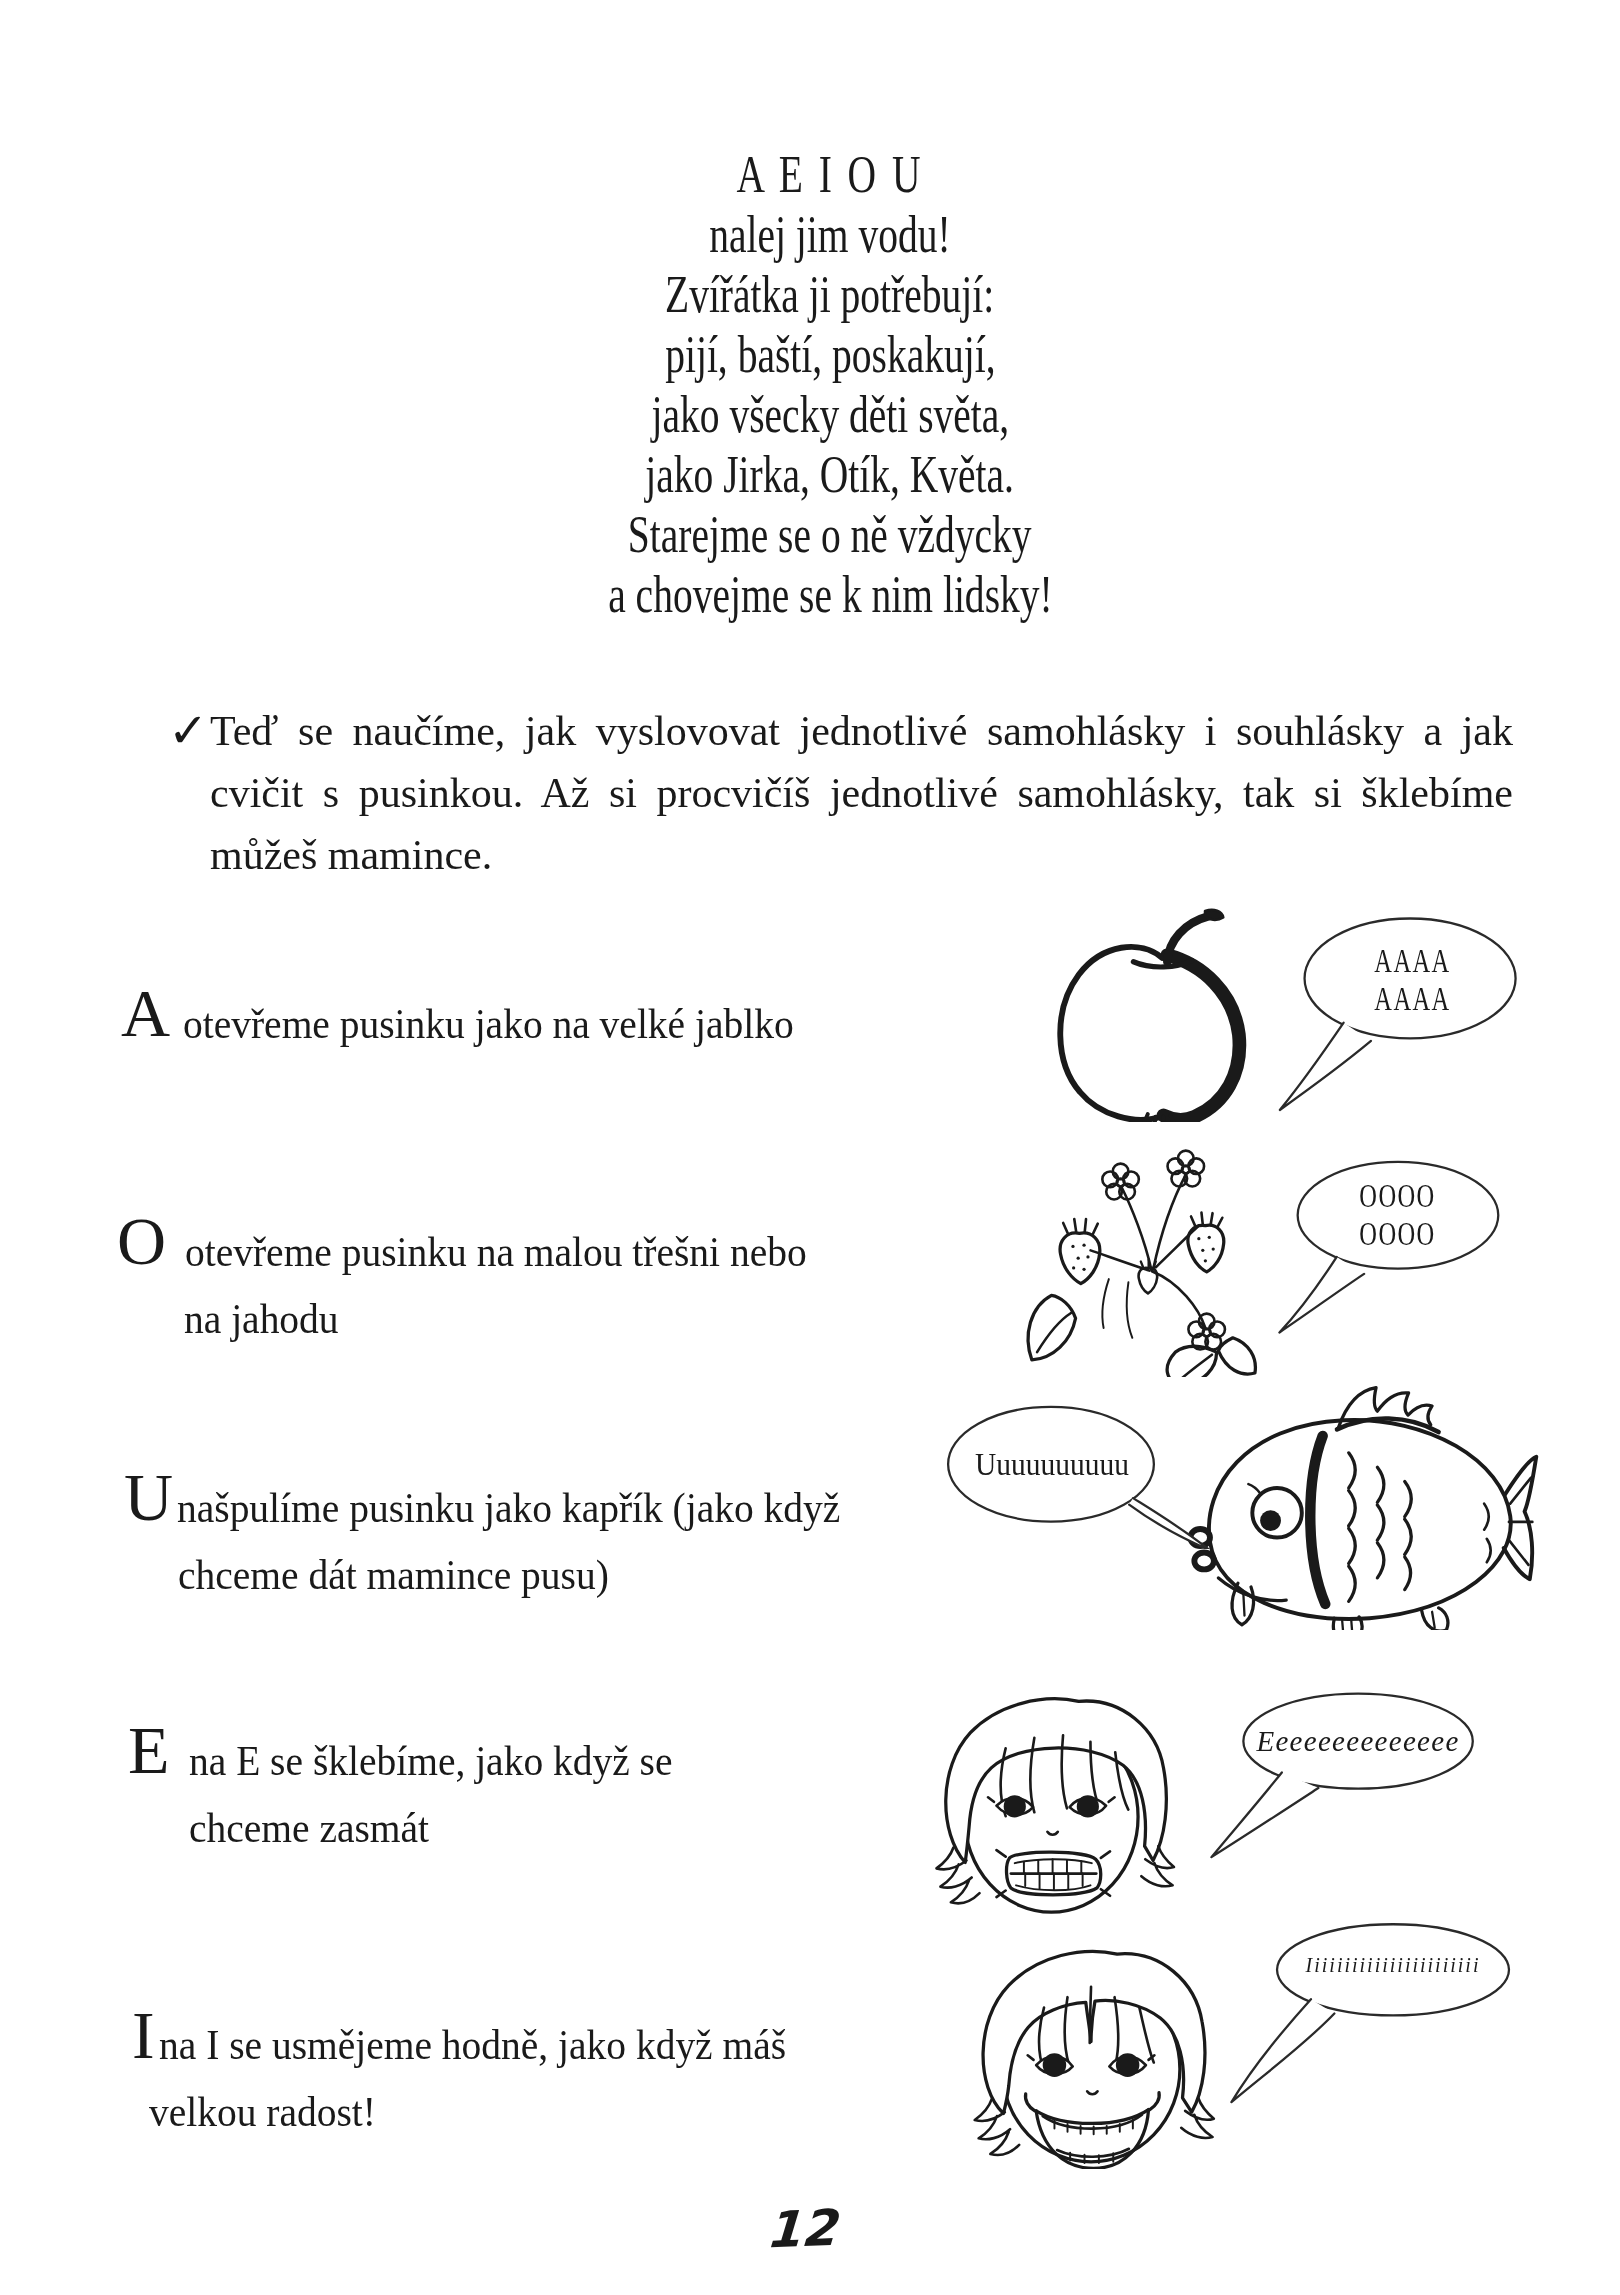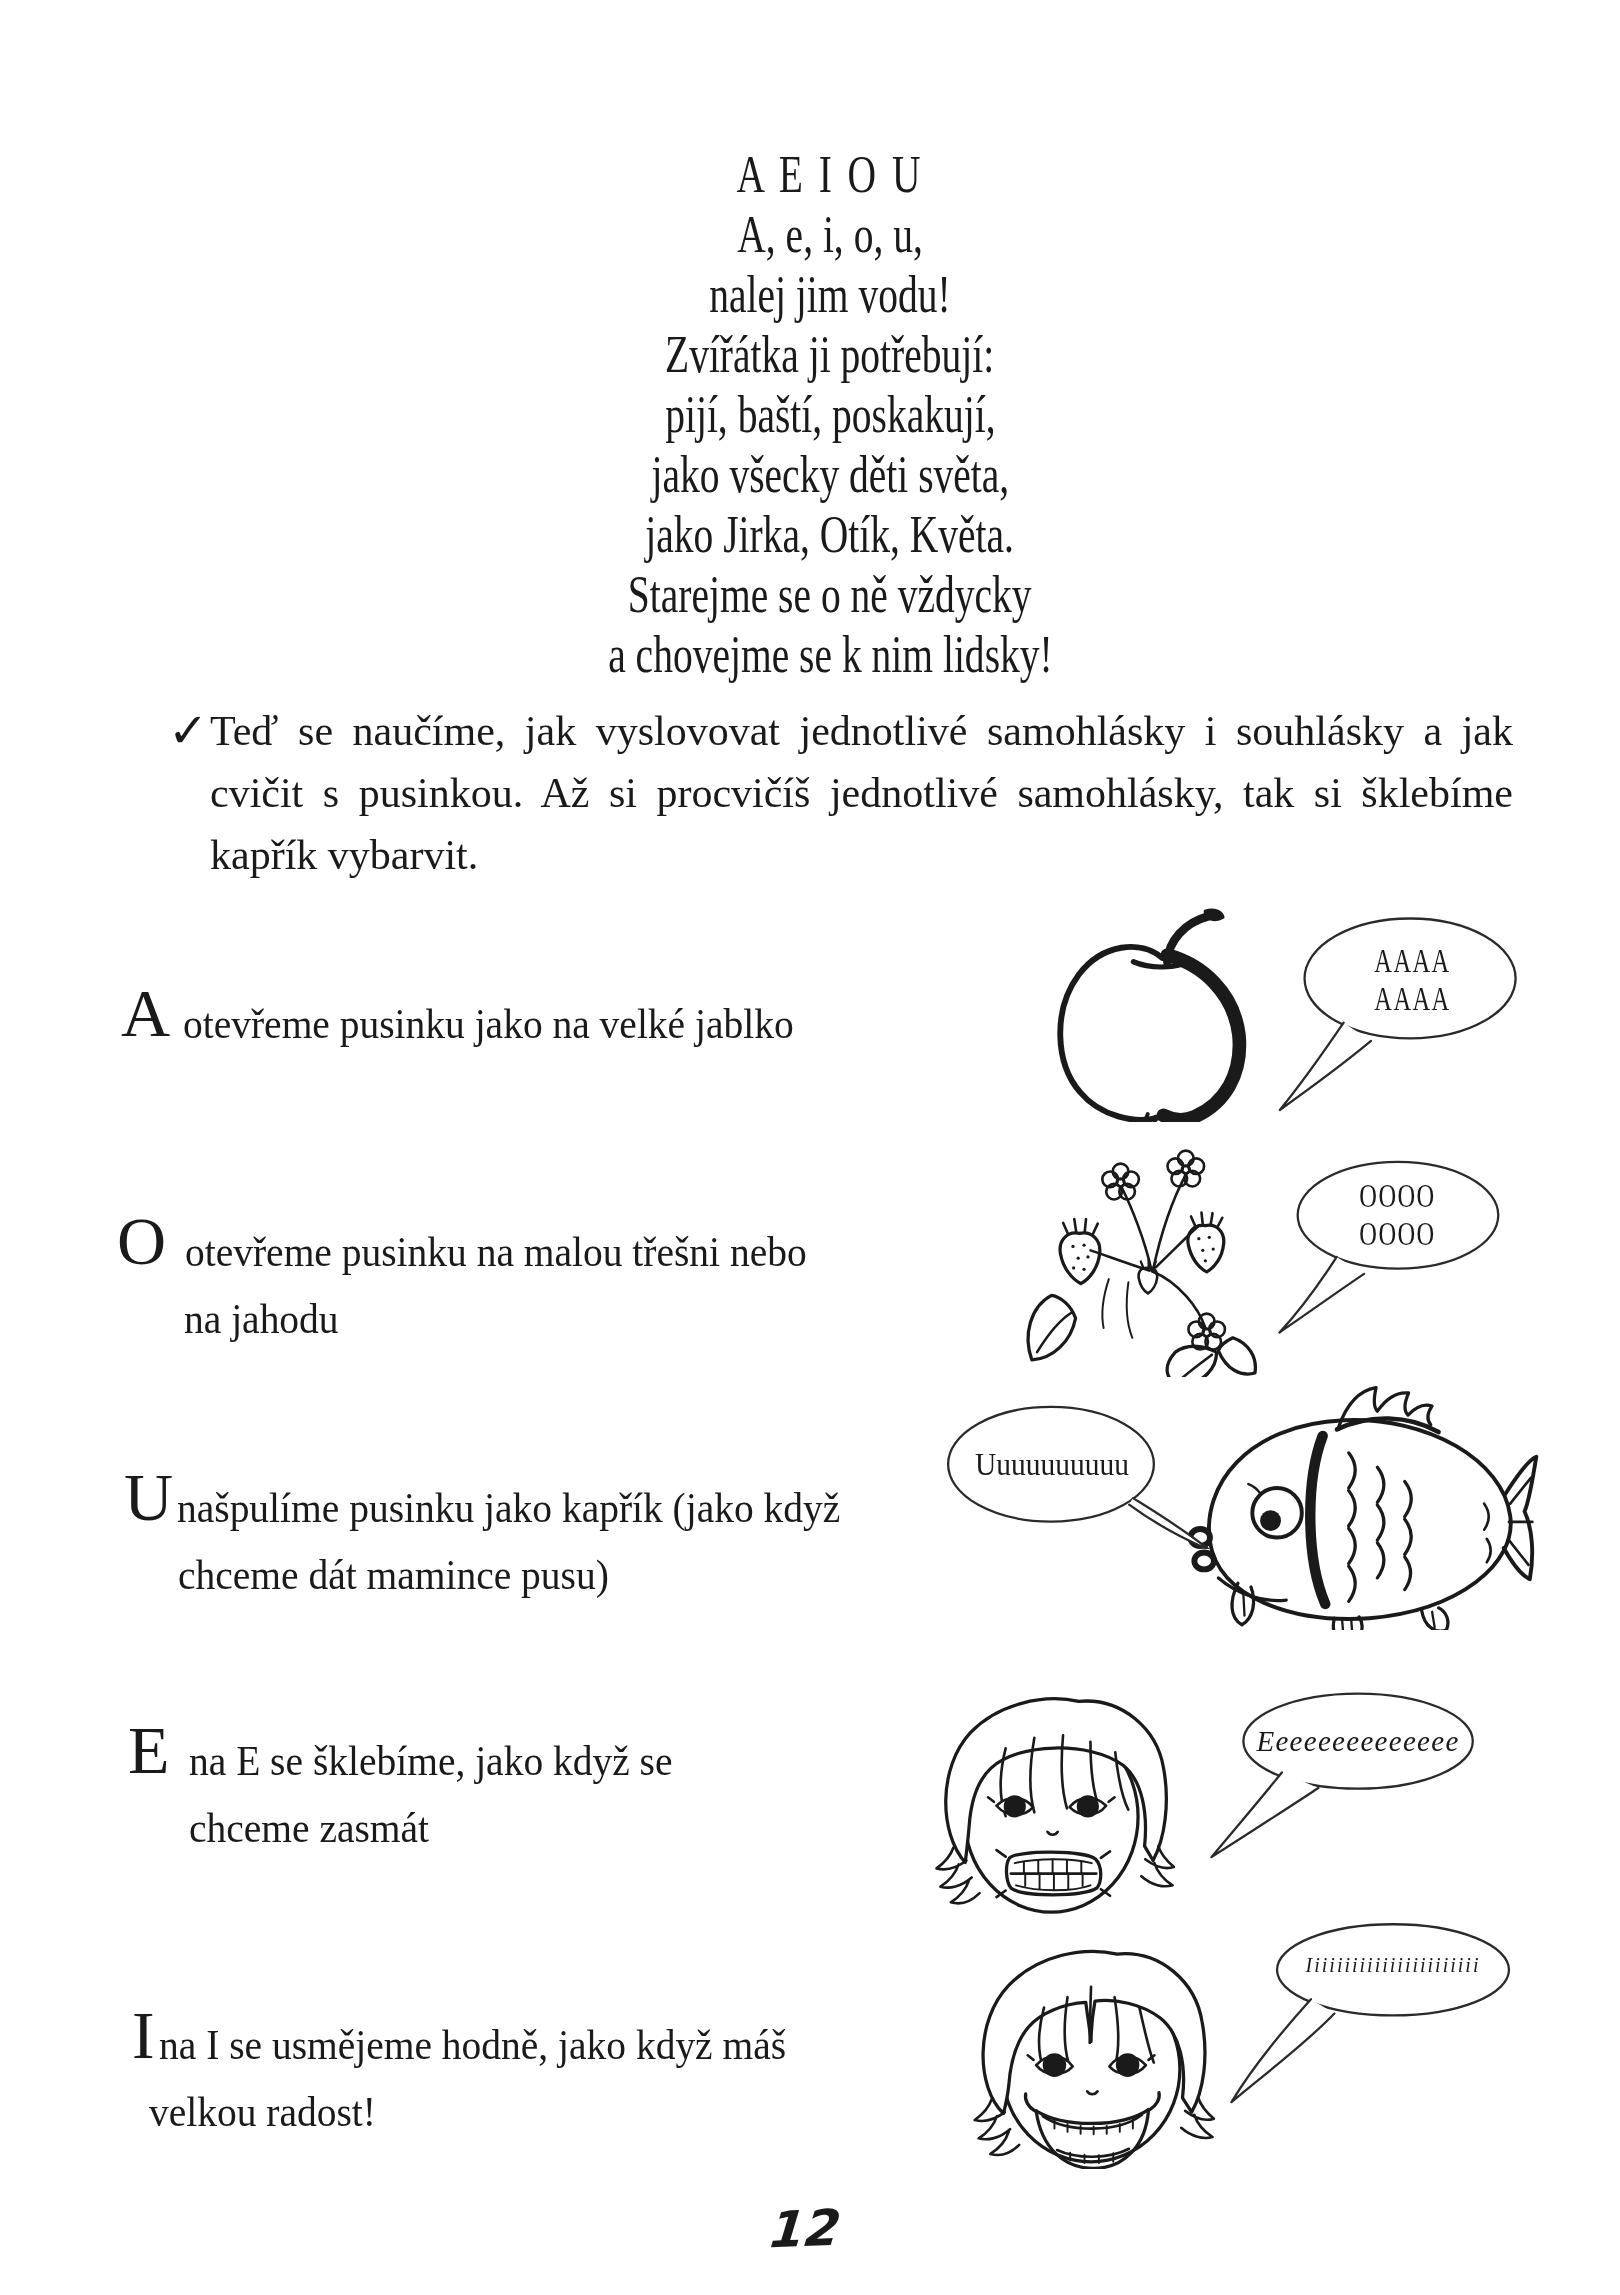--- a/index.html
+++ b/index.html
@@ -45,36 +45,35 @@
   }
   svg *{vector-effect:none;}
 </style>
 </head>
 <body>
 
 <div id="page">
 
   <div id="poem">
     <div class="pline title-line"><span class="cond">A E I O U</span></div>
-    <div class="pline"><span class="cond">A, e, i, o, u,</span></div>
     <div class="pline"><span class="cond">nalej jim vodu!</span></div>
     <div class="pline"><span class="cond">Zvířátka ji potřebují:</span></div>
     <div class="pline"><span class="cond">pijí, baští, poskakují,</span></div>
     <div class="pline"><span class="cond">jako všecky děti světa,</span></div>
     <div class="pline"><span class="cond">jako Jirka, Otík, Květa.</span></div>
     <div class="pline"><span class="cond">Starejme se o ně vždycky</span></div>
     <div class="pline"><span class="cond">a chovejme se k nim lidsky!</span></div>
   </div>
 
   <div id="instruction">
     <div id="check">✓</div>
     <div id="instr-text">
       <div class="jline">Teď se naučíme, jak vyslovovat jednotlivé samohlásky i souhlásky a jak</div>
       <div class="jline">cvičit s pusinkou. Až si procvičíš jednotlivé samohlásky, tak si šklebíme</div>
-      <div class="jline last">kapřík vybarvit.</div>
+      <div class="jline last">můžeš mamince.</div>
     </div>
   </div>
 
   <div class="big-letter" style="left:121px;top:979px;">A</div>
   <div class="sec-line" style="left:183px;top:1003px;">otevřeme pusinku jako na velké jablko</div>
 
   <div class="illu" style="left:1037px;top:907px;">
     <svg width="254" height="215" viewBox="0 0 390 330" fill="none" stroke="#1a1a1a" stroke-linecap="round" stroke-linejoin="round">
       <path d="M192,78 C160,50 100,56 64,104 C24,158 28,240 66,284 C94,318 152,338 194,320" stroke-width="9"></path>
       <path d="M200,74 C254,88 302,132 310,196 C316,256 288,302 242,322 C226,329 208,327 194,320" stroke-width="21"></path>

